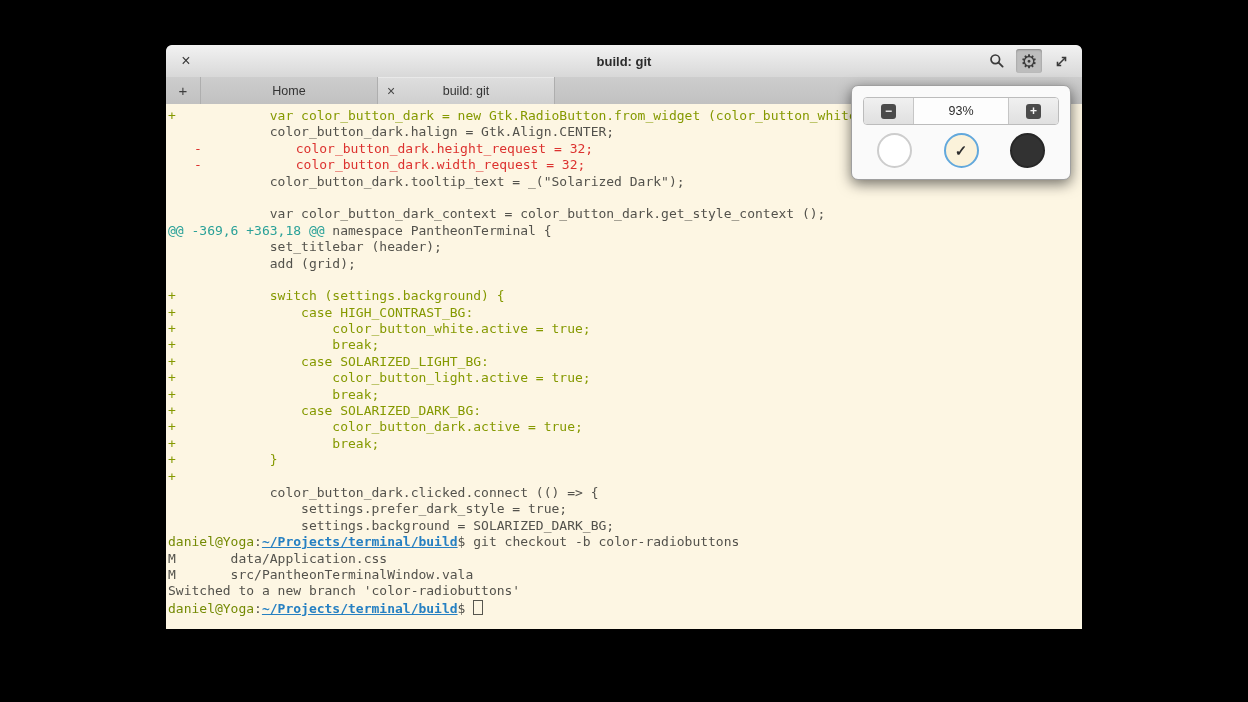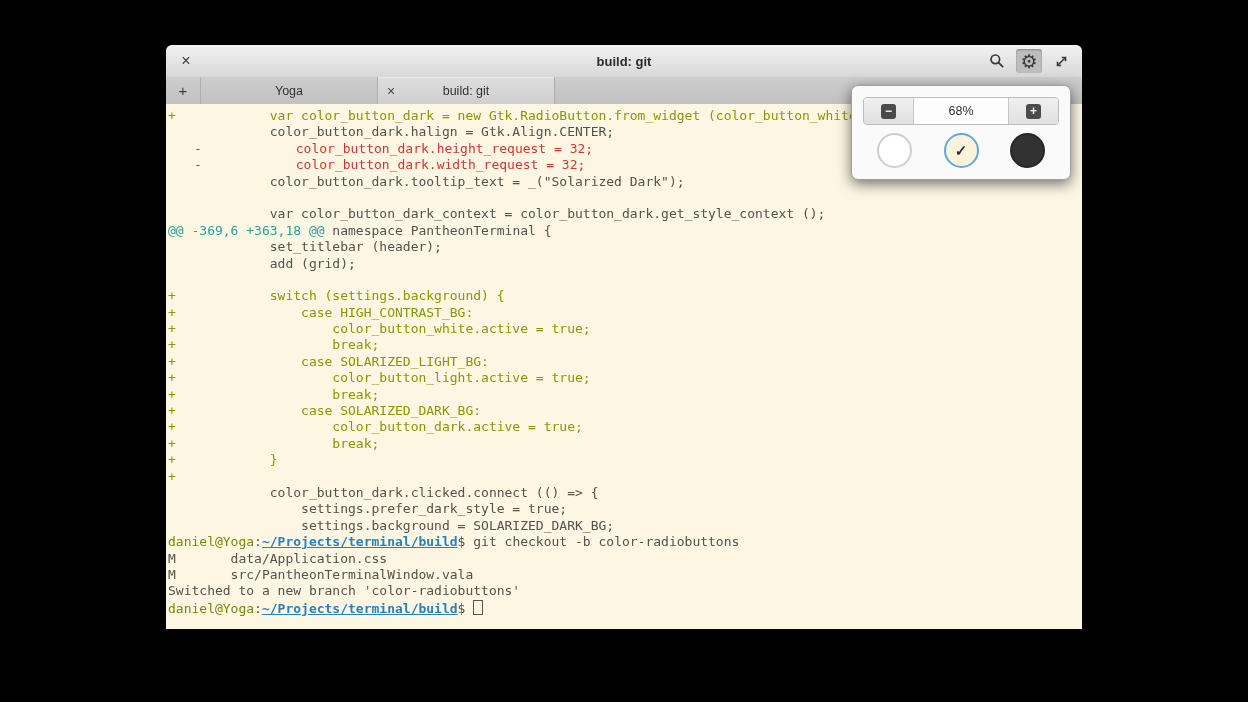--- a/index.html
+++ b/index.html
@@ -148,39 +148,39 @@
         </span>
       </div>
     </div>
   </div>
 
   <div class="tabbar">
     <div class="newtab">
       <span>+</span>
     </div>
     <div class="tab">
-      <span>Yoga</span>
+      <span>Home</span>
     </div>
     <div class="tab active">
       <span class="tab-close">
         <span>×</span>
       </span>
       <span>build: git</span>
     </div>
   </div>
 
   <div class="terminal"><div class="tline"><span class="c-green">+            var color_button_dark = new Gtk.RadioButton.from_widget (color_button_white);</span></div><div class="tline"><span class="c-fg">             color_button_dark.halign = Gtk.Align.CENTER;</span></div><div class="tline"><span class="c-red">-            color_button_dark.height_request = 32;</span></div><div class="tline"><span class="c-red">-            color_button_dark.width_request = 32;</span></div><div class="tline"><span class="c-fg">             color_button_dark.tooltip_text = _("Solarized Dark");</span></div><div class="tline"></div><div class="tline"><span class="c-fg">             var color_button_dark_context = color_button_dark.get_style_context ();</span></div><div class="tline"><span class="c-cyan">@@ -369,6 +363,18 @@</span><span class="c-fg"> namespace PantheonTerminal {</span></div><div class="tline"><span class="c-fg">             set_titlebar (header);</span></div><div class="tline"><span class="c-fg">             add (grid);</span></div><div class="tline"></div><div class="tline"><span class="c-green">+            switch (settings.background) {</span></div><div class="tline"><span class="c-green">+                case HIGH_CONTRAST_BG:</span></div><div class="tline"><span class="c-green">+                    color_button_white.active = true;</span></div><div class="tline"><span class="c-green">+                    break;</span></div><div class="tline"><span class="c-green">+                case SOLARIZED_LIGHT_BG:</span></div><div class="tline"><span class="c-green">+                    color_button_light.active = true;</span></div><div class="tline"><span class="c-green">+                    break;</span></div><div class="tline"><span class="c-green">+                case SOLARIZED_DARK_BG:</span></div><div class="tline"><span class="c-green">+                    color_button_dark.active = true;</span></div><div class="tline"><span class="c-green">+                    break;</span></div><div class="tline"><span class="c-green">+            }</span></div><div class="tline"><span class="c-green">+</span></div><div class="tline"><span class="c-fg">             color_button_dark.clicked.connect (() =&gt; {</span></div><div class="tline"><span class="c-fg">                 settings.prefer_dark_style = true;</span></div><div class="tline"><span class="c-fg">                 settings.background = SOLARIZED_DARK_BG;</span></div><div class="tline"><span class="c-user">daniel@Yoga</span><span class="c-fg">:</span><span class="c-path">~/Projects/terminal/build</span><span class="c-fg">$ git checkout -b color-radiobuttons</span></div><div class="tline"><span class="c-fg">M       data/Application.css</span></div><div class="tline"><span class="c-fg">M       src/PantheonTerminalWindow.vala</span></div><div class="tline"><span class="c-fg">Switched to a new branch 'color-radiobuttons'</span></div><div class="tline"><span class="c-user">daniel@Yoga</span><span class="c-fg">:</span><span class="c-path">~/Projects/terminal/build</span><span class="c-fg">$ </span><span class="cursor"></span></div></div>
 </div>
 
 <div class="popover">
   <div class="zoom-row">
     <div class="zoom-btn">
       <span class="glyph-box">−</span>
     </div>
-    <div class="zoom-value">68%</div>
+    <div class="zoom-value">93%</div>
     <div class="zoom-btn">
       <span class="glyph-box">+</span>
     </div>
   </div>
   <div class="themes-row">
     <div class="theme-circle theme-white"></div>
     <div class="theme-circle theme-light">
       <span>✓</span>
     </div>
     <div class="theme-circle theme-dark"></div>

